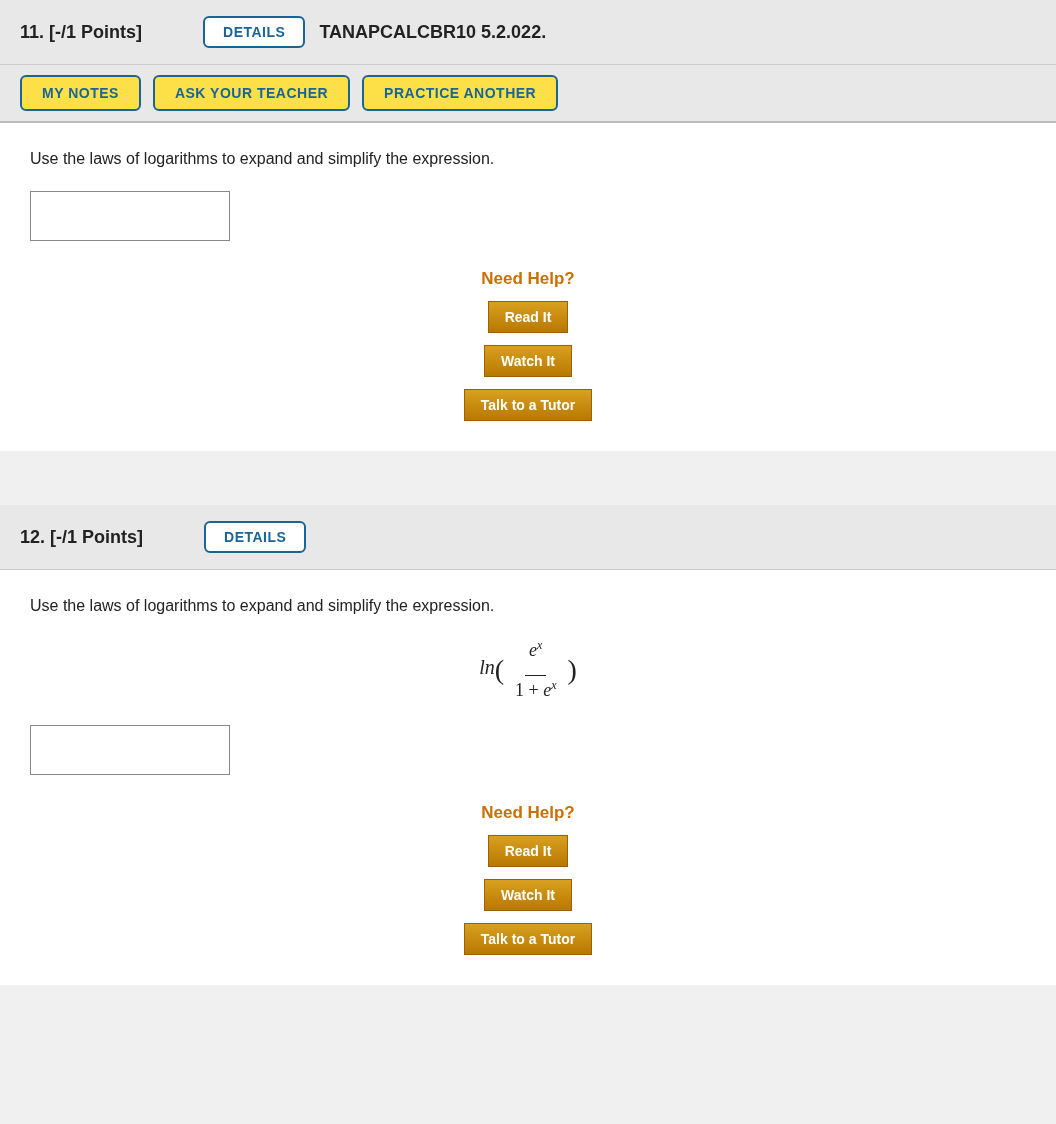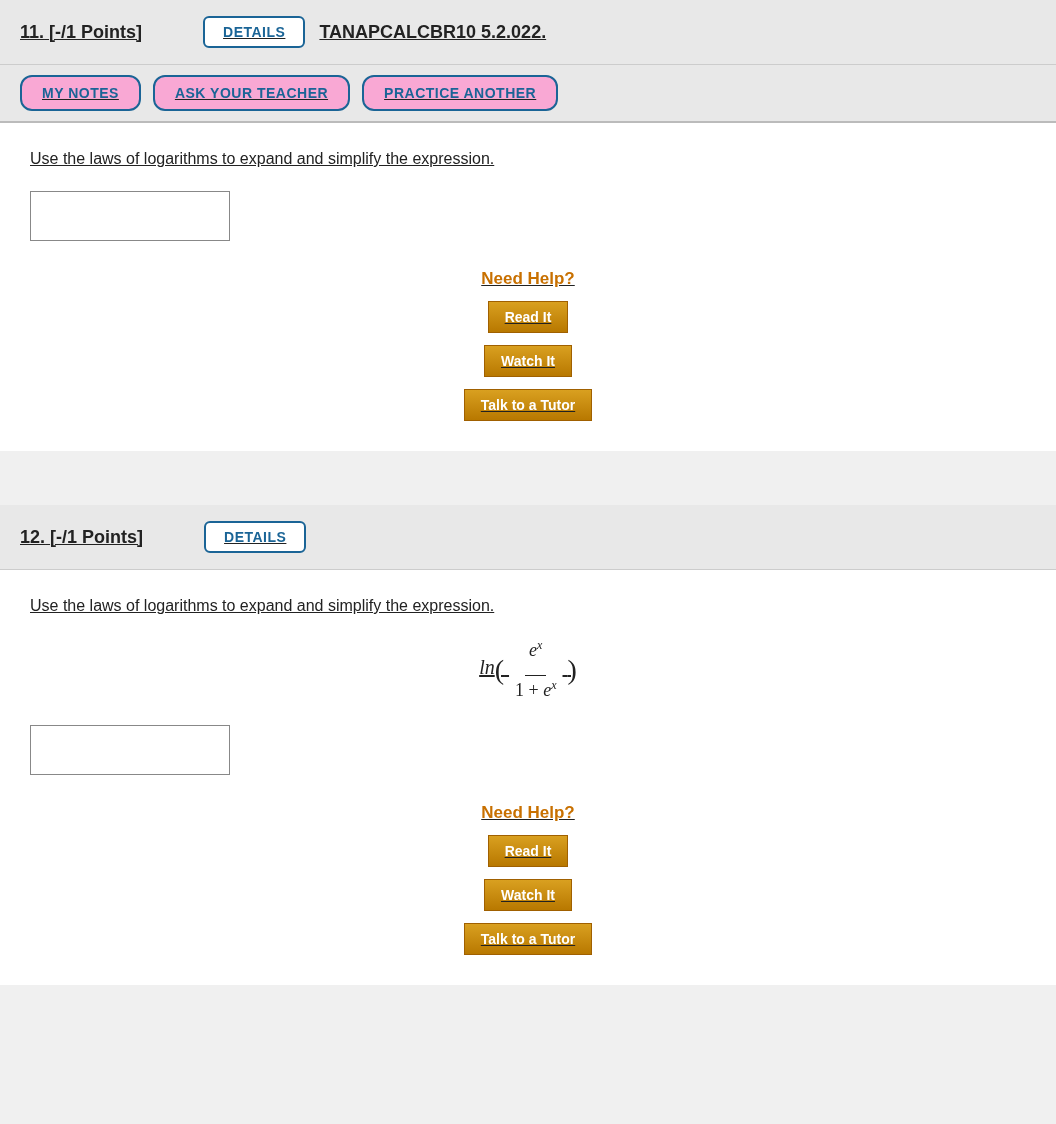--- a/index.html
+++ b/index.html
@@ -6,21 +6,20 @@
     body {
       font-family: Arial, sans-serif;
       background: #f0f0f0;
       font-size: 16px;
       color: #222;
     }
 
     .question-block {
       background: #fff;
       margin-bottom: 24px;
-      text-decoration: underline;
     }
 
     .question-header {
       background: #e8e8e8;
       padding: 16px 20px;
       display: flex;
       align-items: center;
       gap: 14px;
       flex-wrap: wrap;
       border-bottom: 1px solid #ccc;
@@ -54,26 +53,26 @@
       background: #e8e8e8;
       padding: 10px 20px;
       display: flex;
       gap: 12px;
       flex-wrap: wrap;
       border-bottom: 2px solid #bbb;
     }
 
     .btn-action {
       border: 2px solid #1a6496;
-      background: #f9a8d4;
+      background: #fde047;
       color: #1a6496;
       font-weight: bold;
       font-size: 14px;
       padding: 8px 20px;
-      border-radius: 12px;
+      border-radius: 6px;
       cursor: pointer;
       letter-spacing: 0.5px;
     }
 
     .question-body {
       padding: 24px 30px 30px 30px;
     }
 
     .question-text {
       font-size: 16px;

